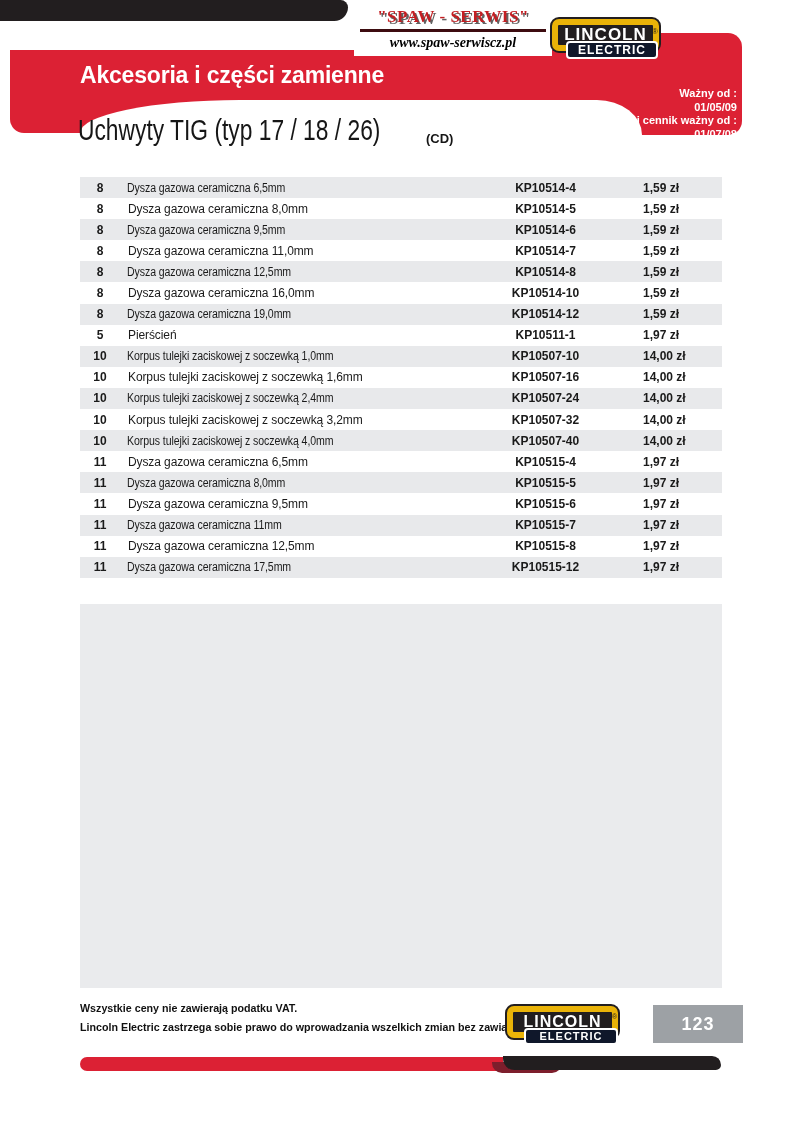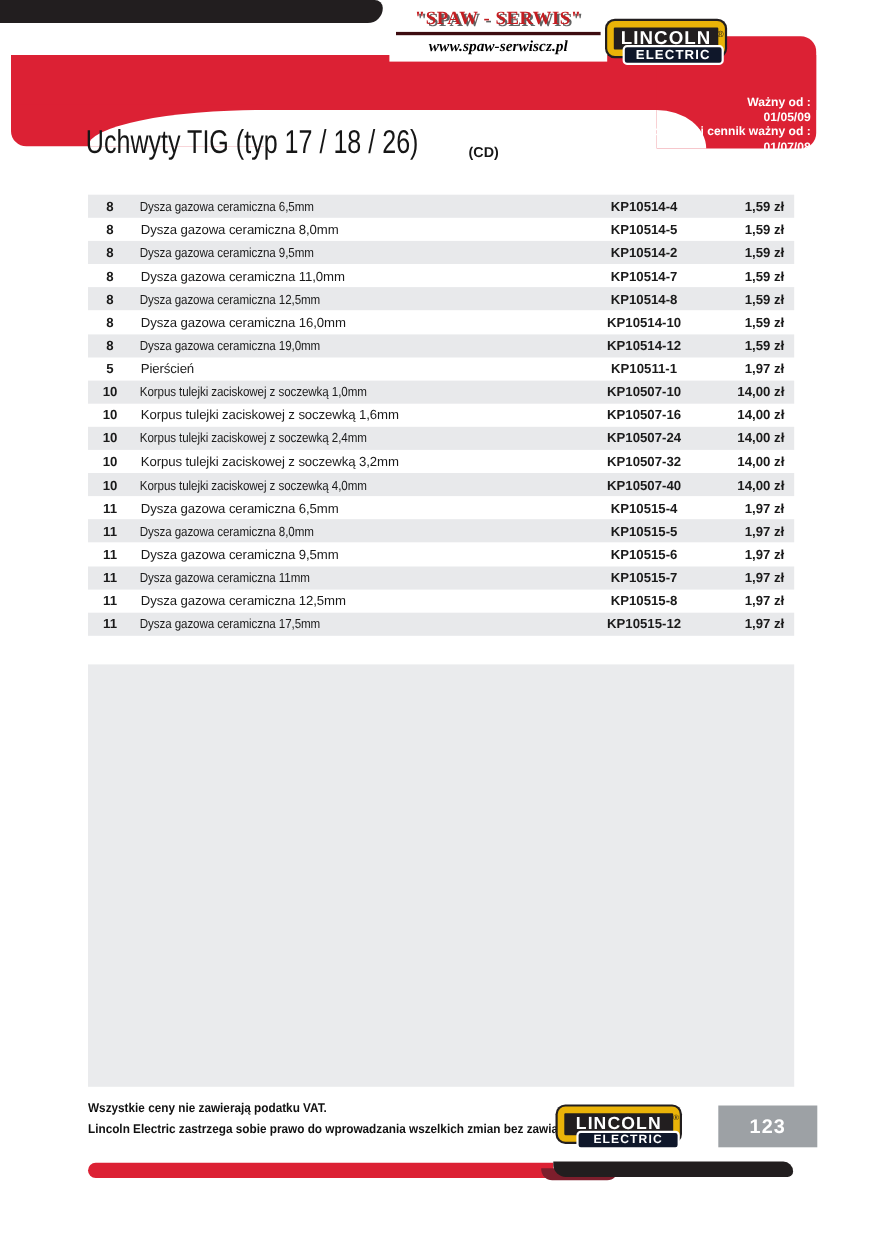--- a/index.html
+++ b/index.html
@@ -55,21 +55,21 @@
   .page-title-cd{left:426px;top:131px;z-index:4;font-size:13px;font-weight:700;color:#161616;}
 
   
   .table{left:80px;top:177px;width:642px;z-index:2;}
   .row{display:flex;align-items:center;height:21.1px;padding-right:9px;font-size:12px;}
   .row:nth-child(odd){background:#e8e9eb;}
   .cell-qty{width:40px;text-align:center;font-weight:700;flex:none;}
   .cell-desc{flex:1;padding-left:8px;font-weight:400;letter-spacing:-0.1px;}
   .row:nth-child(odd) .cell-desc{transform:scaleX(0.88);transform-origin:left center;}
   .cell-code{width:115px;text-align:center;font-weight:700;flex:none;}
-  .cell-price{width:70px;text-align:right;font-weight:700;flex:none;}
+  .cell-price{width:70px;text-align:left;font-weight:700;flex:none;margin-left:40px;}
 
   
   .gray-block{left:80px;top:604px;width:642px;height:384px;background:#eaebed;}
 
   
   .note{left:80px;color:#111;font-size:11.5px;font-weight:700;line-height:12px;
         transform:scaleX(0.93);transform-origin:left top;white-space:nowrap;}
   .note1{top:1002px;}
   .note2{top:1021px;}
   .page-num-box{left:653px;top:1005px;width:90px;height:38px;background:#9da1a5;
@@ -104,41 +104,42 @@
   <div class="abs linc-red hdr-linc2">ELECTRIC</div>
   <div class="abs reg hdr-reg">®</div>
 
   <div class="abs validity">
     <div>Ważny od :</div>
     <div>01/05/09</div>
     <div>Poprzedni cennik ważny od :</div>
     <div>01/07/08</div>
   </div>
 
+  <div class="abs band-title">Akcesoria i części zamienne</div>
   <div class="abs page-title">Uchwyty TIG (typ 17 / 18 / 26)</div>
   <div class="abs page-title-cd">(CD)</div>
 
   <div class="abs table">
 
   <div class="row">
       <span class="cell-qty">8</span>
       <span class="cell-desc">Dysza gazowa ceramiczna 6,5mm</span>
       <span class="cell-code">KP10514-4</span>
       <span class="cell-price">1,59 zł</span>
     </div>
       <div class="row">
       <span class="cell-qty">8</span>
       <span class="cell-desc">Dysza gazowa ceramiczna 8,0mm</span>
       <span class="cell-code">KP10514-5</span>
       <span class="cell-price">1,59 zł</span>
     </div>
       <div class="row">
       <span class="cell-qty">8</span>
       <span class="cell-desc">Dysza gazowa ceramiczna 9,5mm</span>
-      <span class="cell-code">KP10514-2</span>
+      <span class="cell-code">KP10514-6</span>
       <span class="cell-price">1,59 zł</span>
     </div>
       <div class="row">
       <span class="cell-qty">8</span>
       <span class="cell-desc">Dysza gazowa ceramiczna 11,0mm</span>
       <span class="cell-code">KP10514-7</span>
       <span class="cell-price">1,59 zł</span>
     </div>
       <div class="row">
       <span class="cell-qty">8</span>

